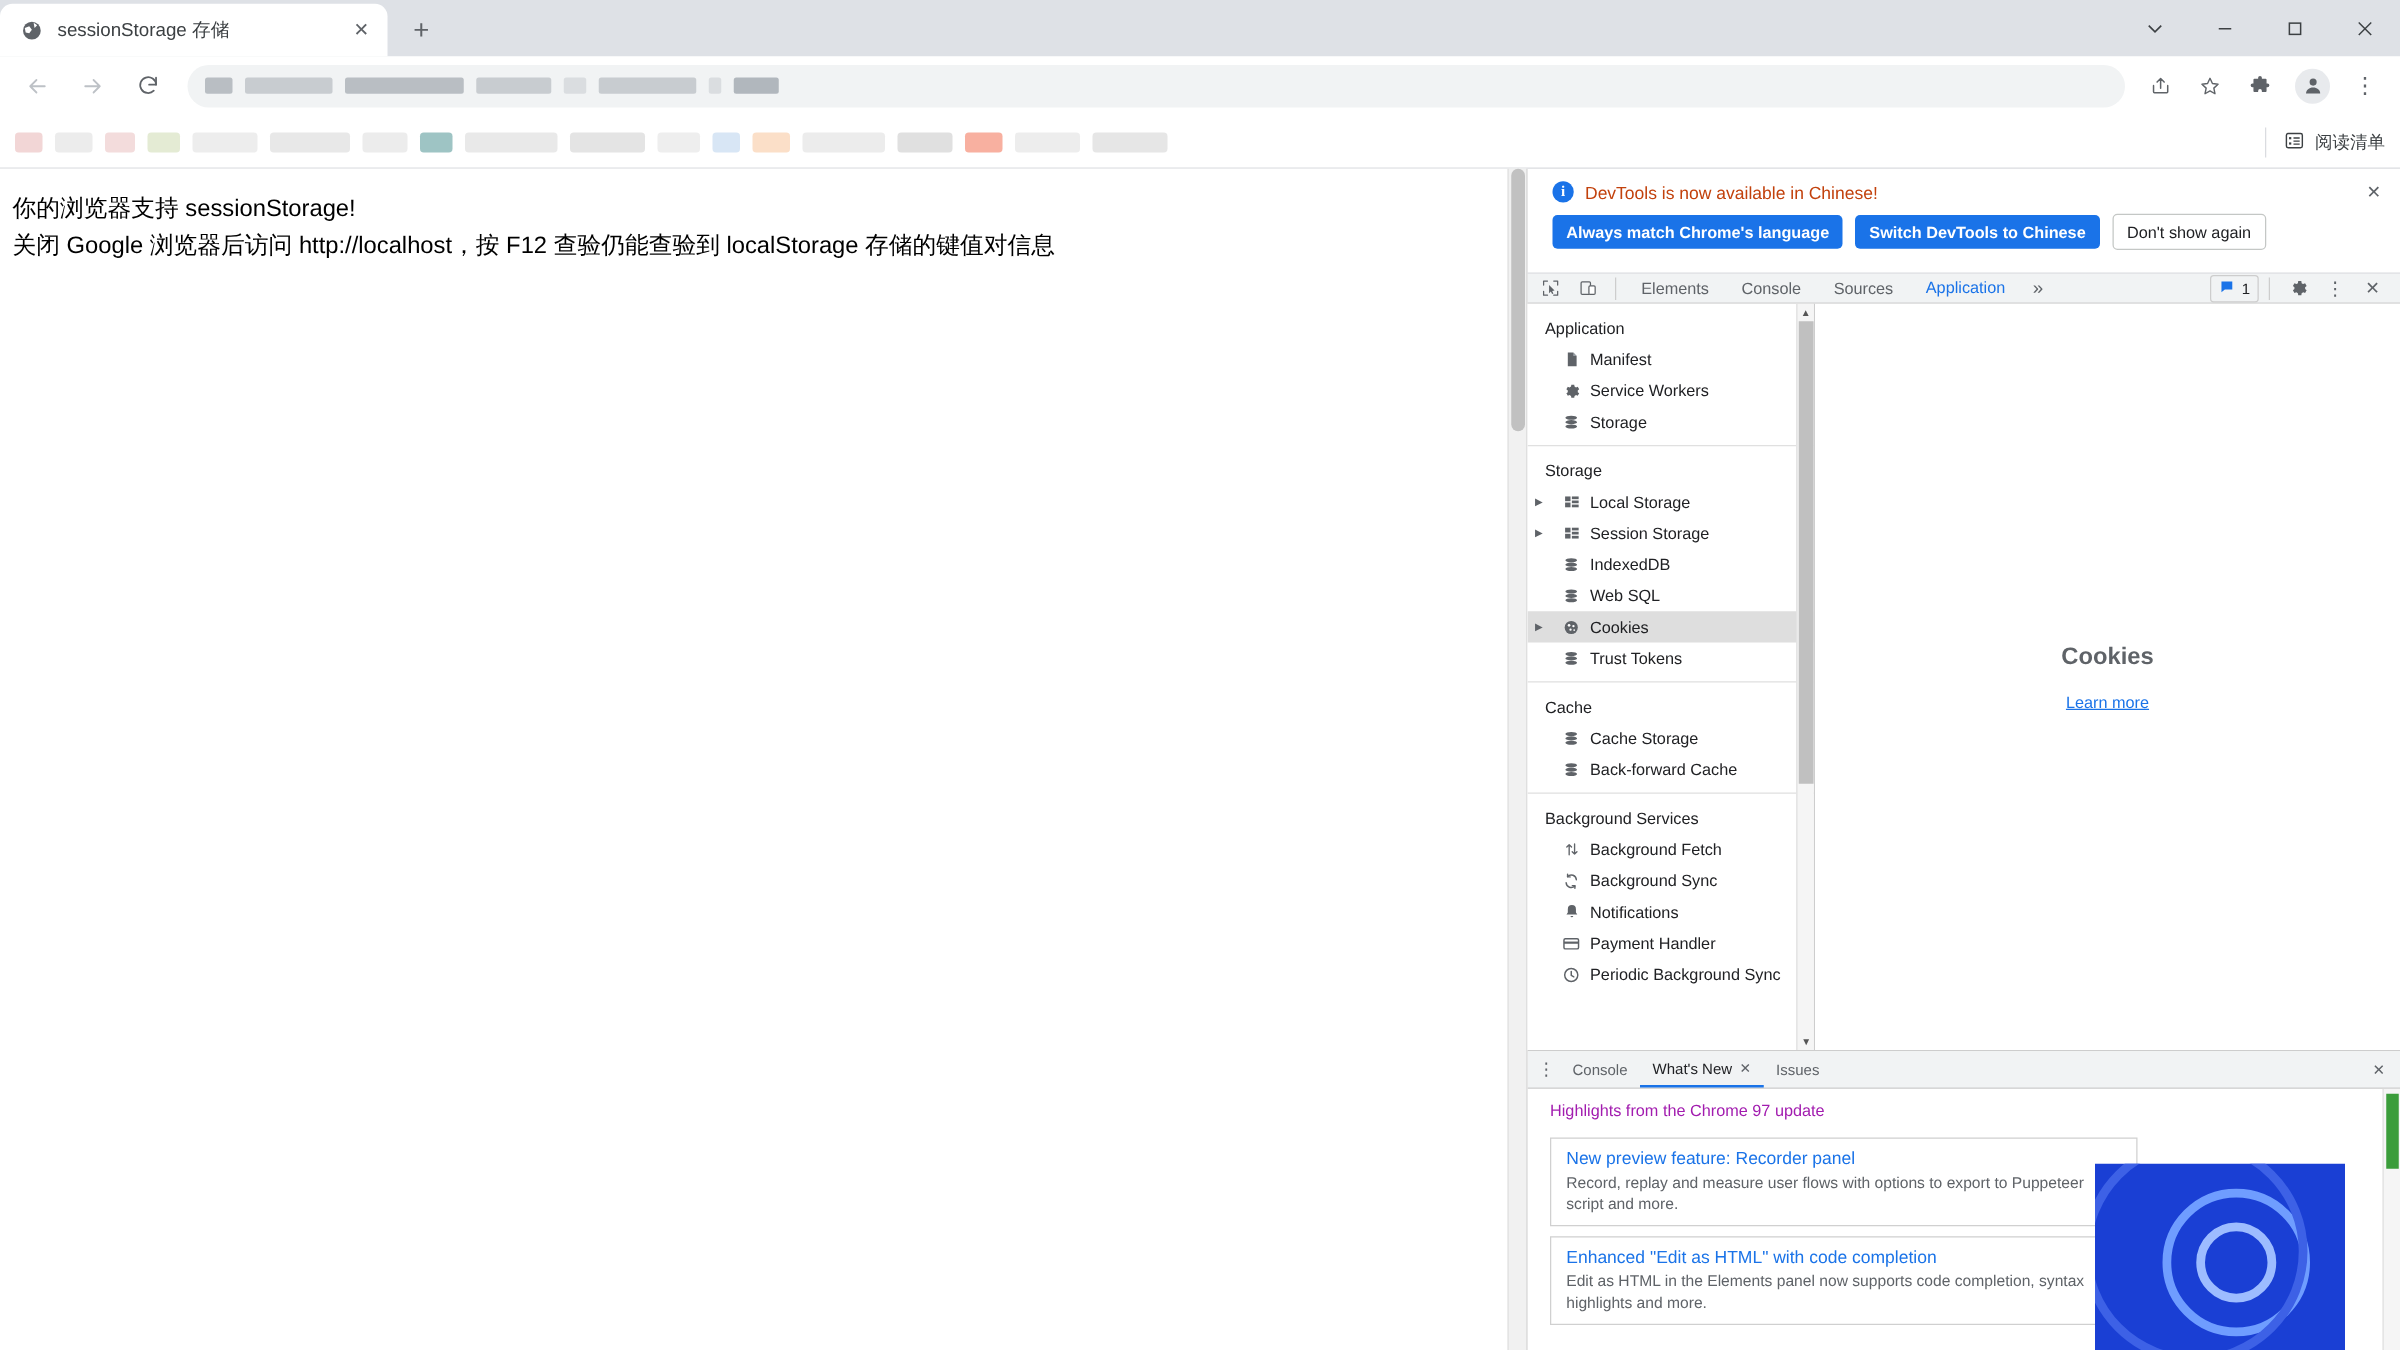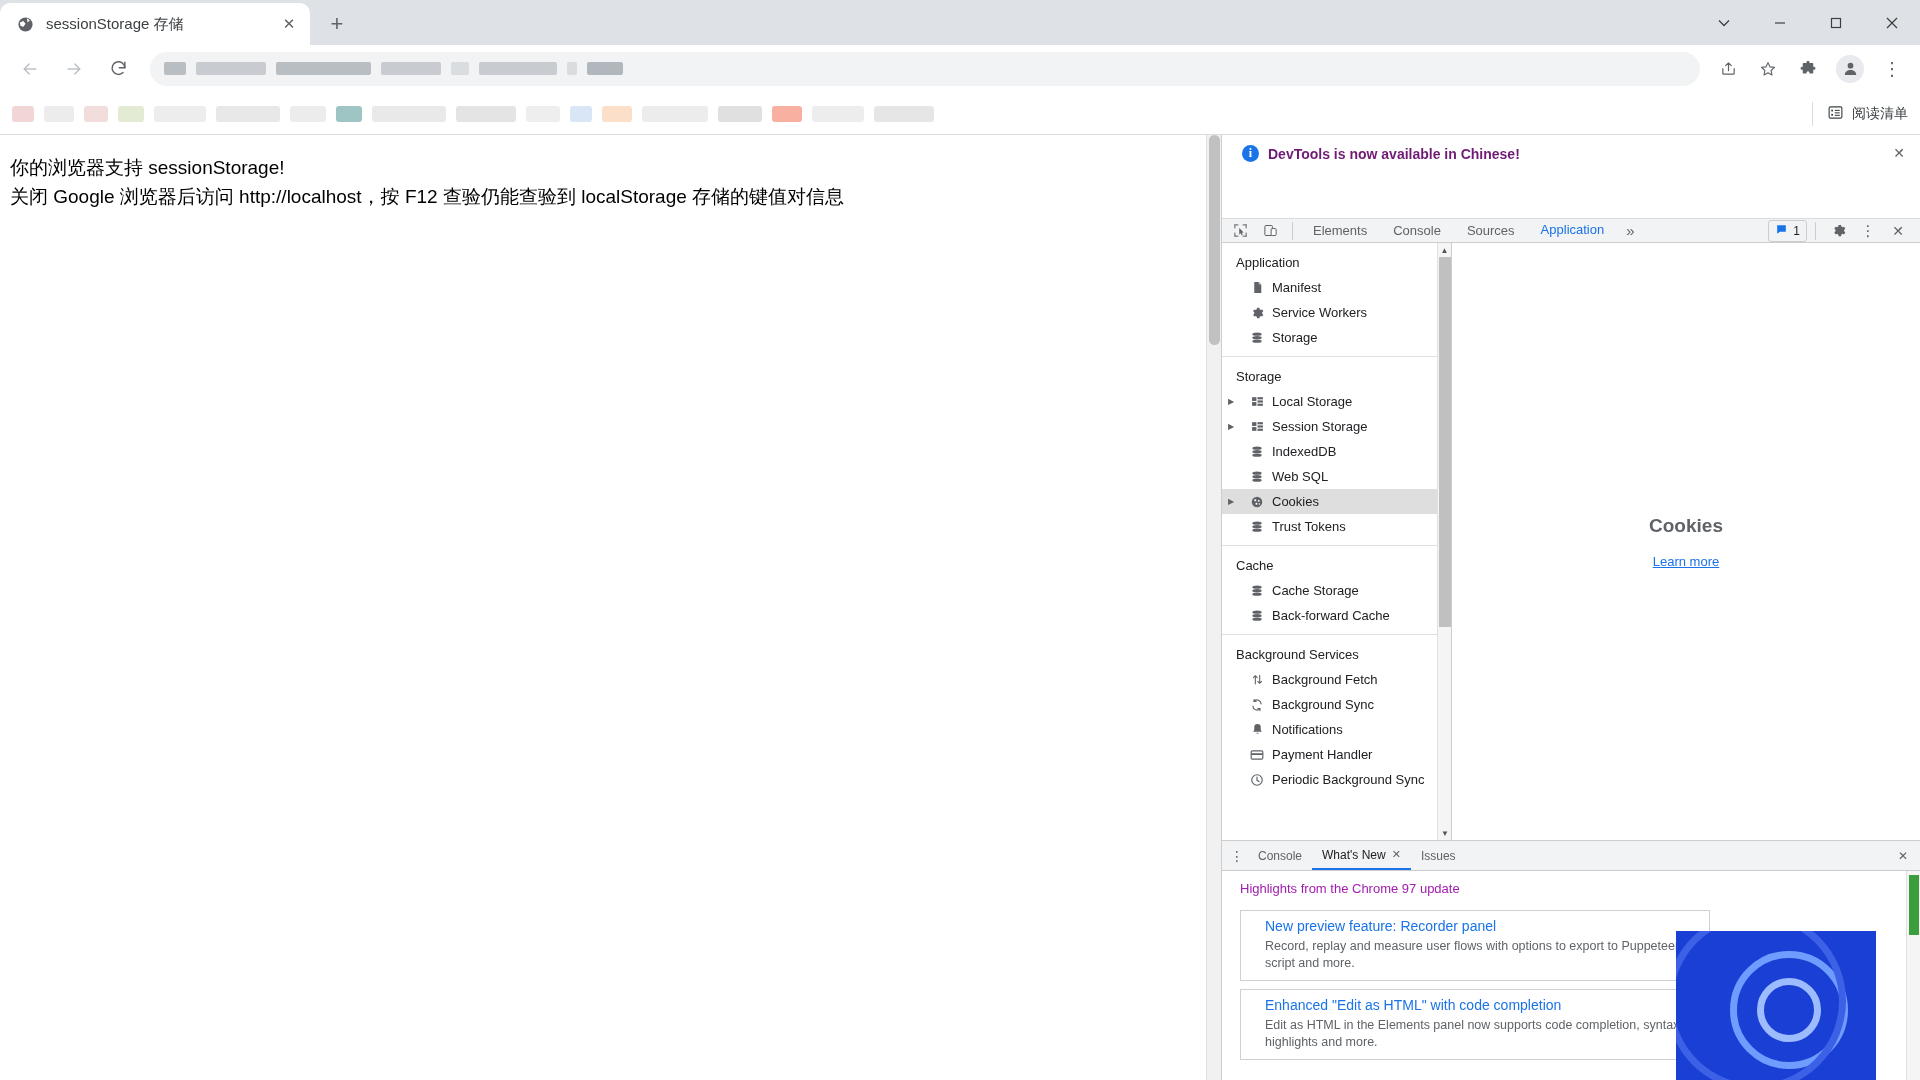--- a/index.html
+++ b/index.html
@@ -131,21 +131,21 @@
     padding: 10px 14px 12px 14px; position: relative;
     display: flex; flex-direction: column; gap: 9px;
   }
   .dt-infobar-row1 { display: flex; align-items: center; gap: 9px; padding-left: 6px;}
   .info-icon {
     width: 17px; height: 17px; border-radius: 50%;
     background: #1a73e8; color: #fff; font-size: 12px; font-weight: bold;
     display: flex; align-items: center; justify-content: center;
     font-family: "Liberation Serif", serif;
   }
-  .dt-infobar-msg { font-size: 14px; color: #701a75; font-weight: bold; }
+  .dt-infobar-msg { font-size: 14px; color: #c2410c; }
   .dt-infobar-row2 { display: flex; align-items: center; gap: 10px; padding-left: 6px;}
   .btn-blue {
     background: #1a73e8; color: #fff; border: none; border-radius: 4px;
     font-size: 13px; font-weight: bold; padding: 6px 11px; cursor: pointer;
     font-family: "Liberation Sans", sans-serif;
   }
   .btn-plain {
     background: #fff; color: #202124; border: 1px solid #c4c7c5;
     border-radius: 4px; font-size: 13px; padding: 6px 11px; cursor: pointer;
     font-family: "Liberation Sans", sans-serif;
@@ -237,21 +237,21 @@
     font-size: 12px; color: #5f6368; cursor: pointer; white-space: nowrap;
   }
   .drawer-tab.active { color: #202124; border-bottom: 2px solid #1a73e8; }
   .drawer-tab .x { font-size: 11px; color: #5f6368; }
   .drawer-close { margin-left: auto; width: 26px; height: 26px;
     display: flex; align-items: center; justify-content: center; color: #5f6368; }
   .drawer-body { flex: 1; position: relative; overflow: hidden; padding: 10px 14px 0 18px; }
   .whatsnew-head { font-size: 13px; color: #a21caf; margin-bottom: 14px; }
   .wn-list { display: flex; flex-direction: column; gap: 8px; max-width: 470px; }
   .wn-card {
-    border: 1px solid #d0d0d0; padding: 7px 10px 9px 24px;
+    border: 1px solid #d0d0d0; padding: 7px 10px 9px 12px;
   }
   .wn-title { font-size: 14px; color: #1a73e8; margin-bottom: 4px; }
   .wn-desc { font-size: 12.5px; color: #5f6368; line-height: 1.32; }
   .wn-graphic {
     position: absolute; right: 44px; top: 60px; width: 200px; height: 150px;
     background: #1a3fd4; overflow: hidden;
   }
   .wn-graphic .ring {
     position: absolute; border: 7px solid #6f9dff; border-radius: 50%;
   }
@@ -412,20 +412,25 @@
       </div>
     </div>
 
     <div class="devtools">
 
       <div class="dt-infobar">
         <div class="dt-infobar-row1">
           <span class="info-icon">i</span>
           <span class="dt-infobar-msg">DevTools is now available in Chinese!</span>
         </div>
+        <div class="dt-infobar-row2">
+          <button class="btn-blue">Always match Chrome's language</button>
+          <button class="btn-blue">Switch DevTools to Chinese</button>
+          <button class="btn-plain">Don't show again</button>
+        </div>
         <div class="infobar-close">✕</div>
       </div>
 
       <div class="dt-tabbar">
         <div class="dt-iconbtn">
           <svg width="15" height="15" viewBox="0 0 24 24">
               <path d="M3 3h5M3 3v5M21 3h-5M21 3v5M3 21h5M3 21v-5M21 21h-5M21 21v-5" stroke="currentColor" stroke-width="1.6" fill="none" stroke-linecap="round"></path>
               <path d="M10 8l7 7-3 .6 1.6 3.2-1.7.8-1.6-3.2-2.3 2z" fill="currentColor"></path>
             </svg>
         </div>

